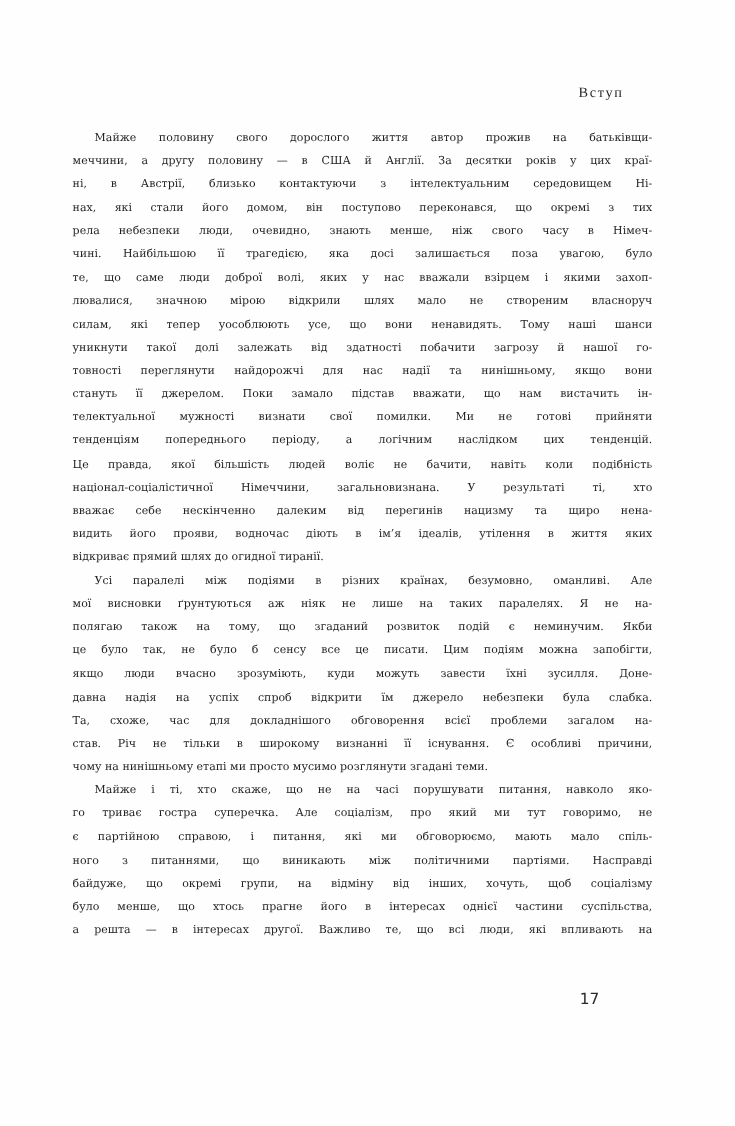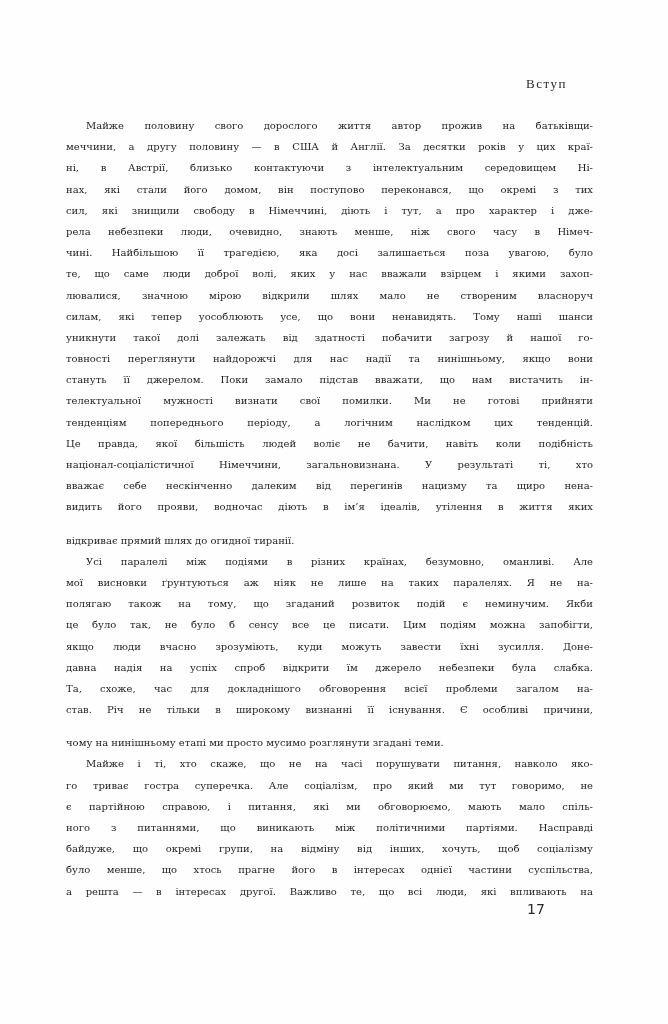--- a/index.html
+++ b/index.html
@@ -10,40 +10,39 @@
       font-family: Liberation Serif, serif; font-size: 13px; letter-spacing: 1.5px;
       color: #2a2a2a;
       margin-left: 20px;
     }
     .body-text {
       position: absolute; left: 66px; top: 115px; width: 527px;
       font-family: "DejaVu Serif", serif; font-size: 10px; line-height: 21.2px;
       color: #1e1e1e;
     }
     .line { display: block; white-space: nowrap; text-align: justify; text-align-last: justify; height: 21.2px; }
-    .line.last { text-align-last: left; margin-top: 12px; }
+    .line.last { text-align-last: left; }
     .line.indent { padding-left: 20px; }
     .page-number {
       position: absolute; top: 901px; left: 527px;
       font-family: "DejaVu Sans", sans-serif; font-size: 14px; color: #2a2a2a;
     }
   </style>
 </head>
 <body>
 
 <div class="page">
   <div class="running-head">Вступ</div>
 
   <div class="body-text">
     <div id="p0">
         <span class="line indent">Майже половину свого дорослого життя автор прожив на батьківщи-</span>
         <span class="line">меччини, а другу половину — в США й Англії. За десятки років у цих краї-</span>
         <span class="line">ні, в Австрії, близько контактуючи з інтелектуальним середовищем Ні-</span>
         <span class="line">нах, які стали його домом, він поступово переконався, що окремі з тих</span>
-        <span class="line">сил, які знищили свободу в Німеччині, діють і тут, а про характер і дже-</span>
         <span class="line">рела небезпеки люди, очевидно, знають менше, ніж свого часу в Німеч-</span>
         <span class="line">чині. Найбільшою її трагедією, яка досі залишається поза увагою, було</span>
         <span class="line">те, що саме люди доброї волі, яких у нас вважали взірцем і якими захоп-</span>
         <span class="line">лювалися, значною мірою відкрили шлях мало не створеним власноруч</span>
         <span class="line">силам, які тепер уособлюють усе, що вони ненавидять. Тому наші шанси</span>
         <span class="line">уникнути такої долі залежать від здатності побачити загрозу й нашої го-</span>
         <span class="line">товності переглянути найдорожчі для нас надії та нинішньому, якщо вони</span>
         <span class="line">стануть її джерелом. Поки замало підстав вважати, що нам вистачить ін-</span>
         <span class="line">телектуальної мужності визнати свої помилки. Ми не готові прийняти</span>
         <span class="line">тенденціям попереднього періоду, а логічним наслідком цих тенденцій.</span>

